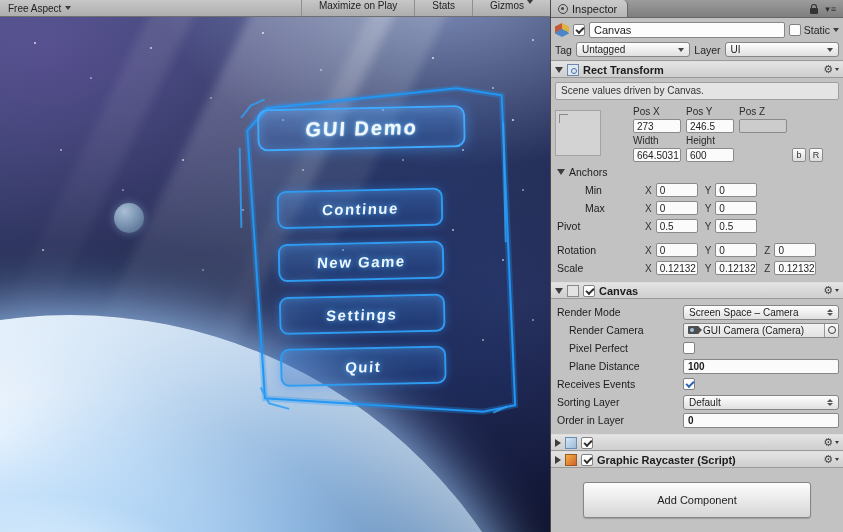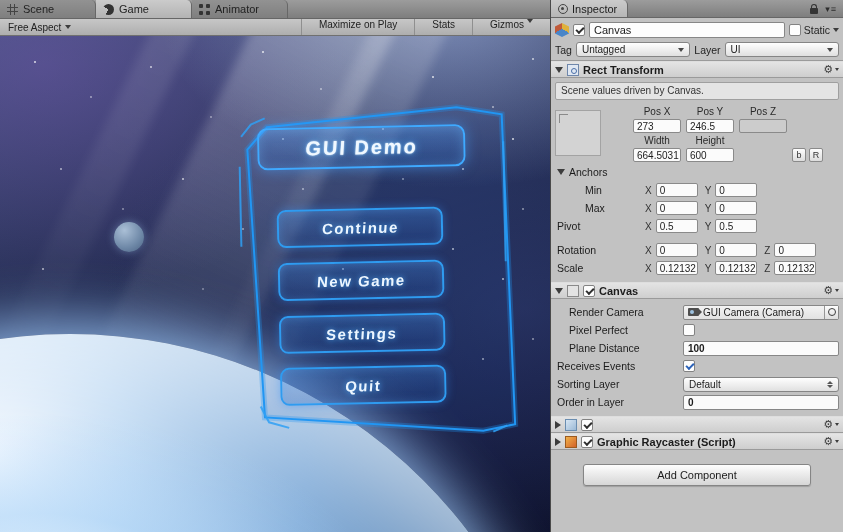--- a/index.html
+++ b/index.html
@@ -128,21 +128,21 @@
   .rr-ico { width:12px; height:12px; border:1px solid #6a8db0; background:linear-gradient(135deg,#d7e6f4,#9bb9d6); flex:none; }
   .gr-ico { width:12px; height:12px; border:1px solid #9a5a20; background:linear-gradient(135deg,#f0b24a,#d2622a); flex:none; }
 
   .helpbox { margin:4px; padding:2px 5px 3px; background:#e4e4e4; border:1px solid #9f9f9f; border-radius:2px; font-size:10px; color:#333; }
 
   .rt-body { padding:2px 4px 6px; }
   .rt-top { display:flex; }
   .anchor-preview { width:46px; height:46px; margin-top:4px; background:#d3d3d3; border:1px solid #a3a3a3; position:relative; flex:none; }
   .anchor-preview::after { content:""; position:absolute; left:3px; top:3px; width:8px; height:8px; border-left:1px solid #8a8a8a; border-top:1px solid #8a8a8a; }
   .rt-grid { margin-left:32px; display:grid; grid-template-columns:48px 48px 48px 34px; column-gap:5px; row-gap:2px; align-items:center; }
-  .cell-lbl { font-size:10px; color:#2a2a2a;text-align:center; }
+  .cell-lbl { font-size:10px; color:#2a2a2a; }
   .fld { height:14px; background:#fbfbfb; border:1px solid #8a8a8a; border-radius:2px; font-size:10px; padding:0 3px; display:flex; align-items:center; }
   .fld.disabled { background:#cccccc; color:#777; }
   .btn-pair { display:flex; gap:3px; }
   .sq-btn { width:14px; height:14px; background:linear-gradient(#fdfdfd,#dcdcdc); border:1px solid #8a8a8a; border-radius:2px;
      font-size:9px; display:flex; align-items:center; justify-content:center; color:#333; }
 
   .prop-row { display:flex; align-items:center; height:16px; margin:2px 0 0; }
   .prop-label { width:90px; flex:none; font-size:10.5px; padding-left:2px; display:flex; align-items:center; gap:4px; }
   .prop-label.ind { padding-left:30px; }
   .axis { display:flex; align-items:center; gap:4px; margin-right:7px; }
@@ -159,43 +159,29 @@
      display:flex; align-items:center; gap:4px; padding:0 0 0 4px; font-size:10px; }
   .cam-ico { width:11px; height:8px; background:#4e4e4e; border-radius:1px; position:relative; flex:none; }
   .cam-ico::before { content:""; position:absolute; right:-3px; top:1px; border-left:3px solid #4e4e4e; border-top:3px solid transparent; border-bottom:3px solid transparent; }
   .cam-ico::after { content:""; position:absolute; left:2px; top:2px; width:4px; height:4px; border-radius:50%; background:#9ec2e0; }
   .obj-picker { margin-left:auto; width:14px; height:13px; background:linear-gradient(#fdfdfd,#dedede); border-left:1px solid #969696;
      display:flex; align-items:center; justify-content:center; flex:none; }
   .obj-picker::after { content:""; width:6px; height:6px; border:1.5px solid #3e3e3e; border-radius:50%; }
   .num-field { flex:1; height:15px; background:#fbfbfb; border:1px solid #878787; border-radius:2px; font-size:10px; padding:0 4px; display:flex; align-items:center;font-weight:bold; }
 
   .add-wrap { display:flex; justify-content:center; padding:14px 0 12px; }
-  .add-btn { width:228px; height:22px; background:linear-gradient(#fdfdfd,#d6d6d6); border:1px solid #858585; border-radius:3px;
+  .add-btn { width:228px; height:36px; background:linear-gradient(#fdfdfd,#d6d6d6); border:1px solid #858585; border-radius:3px;
      display:flex; align-items:center; justify-content:center; font-size:11px; color:#1c1c1c; box-shadow:0 1px 1px rgba(0,0,0,.18); cursor:pointer; }
 </style>
 </head>
 <body>
 
 <div class="root">
 
   <div class="left-pane">
-    <div class="tabstrip">
-      <div class="tab">
-        <span class="tab-ico ico-scene"></span>
-        <span>Scene</span>
-      </div>
-      <div class="tab active">
-        <span class="tab-ico ico-game"></span>
-        <span>Game</span>
-      </div>
-      <div class="tab">
-        <span class="tab-ico ico-anim"></span>
-        <span>Animator</span>
-      </div>
-    </div>
 
     <div class="game-toolbar">
       <div class="aspect">
         <span>Free Aspect</span>
         <span class="dd-tri"></span>
       </div>
       <div class="tb-spacer"></div>
       <div class="tb-btn">
         <span>Maximize on Play</span>
       </div>
@@ -438,20 +424,32 @@
         <span class="cb checked"></span>
         <span class="comp-title">Canvas</span>
         <span class="gear-grp">
           <span class="gear">⚙</span>
           <span class="gear-dd"></span>
         </span>
       </div>
 
       <div class="cv-body">
         <div class="cv-row">
+          <span class="cv-label">Render Mode</span>
+          <div class="cv-ctl">
+            <div class="dropdown dd-wide">
+              <span>Screen Space – Camera</span>
+              <span class="dd2">
+                  <b class="u"></b>
+                  <b class="d"></b>
+                </span>
+            </div>
+          </div>
+        </div>
+        <div class="cv-row">
           <span class="cv-label ind">Render Camera</span>
           <div class="cv-ctl">
             <div class="obj-field">
               <span class="cam-ico"></span>
               <span>GUI Camera (Camera)</span>
               <span class="obj-picker"></span>
             </div>
           </div>
         </div>
         <div class="cv-row">

